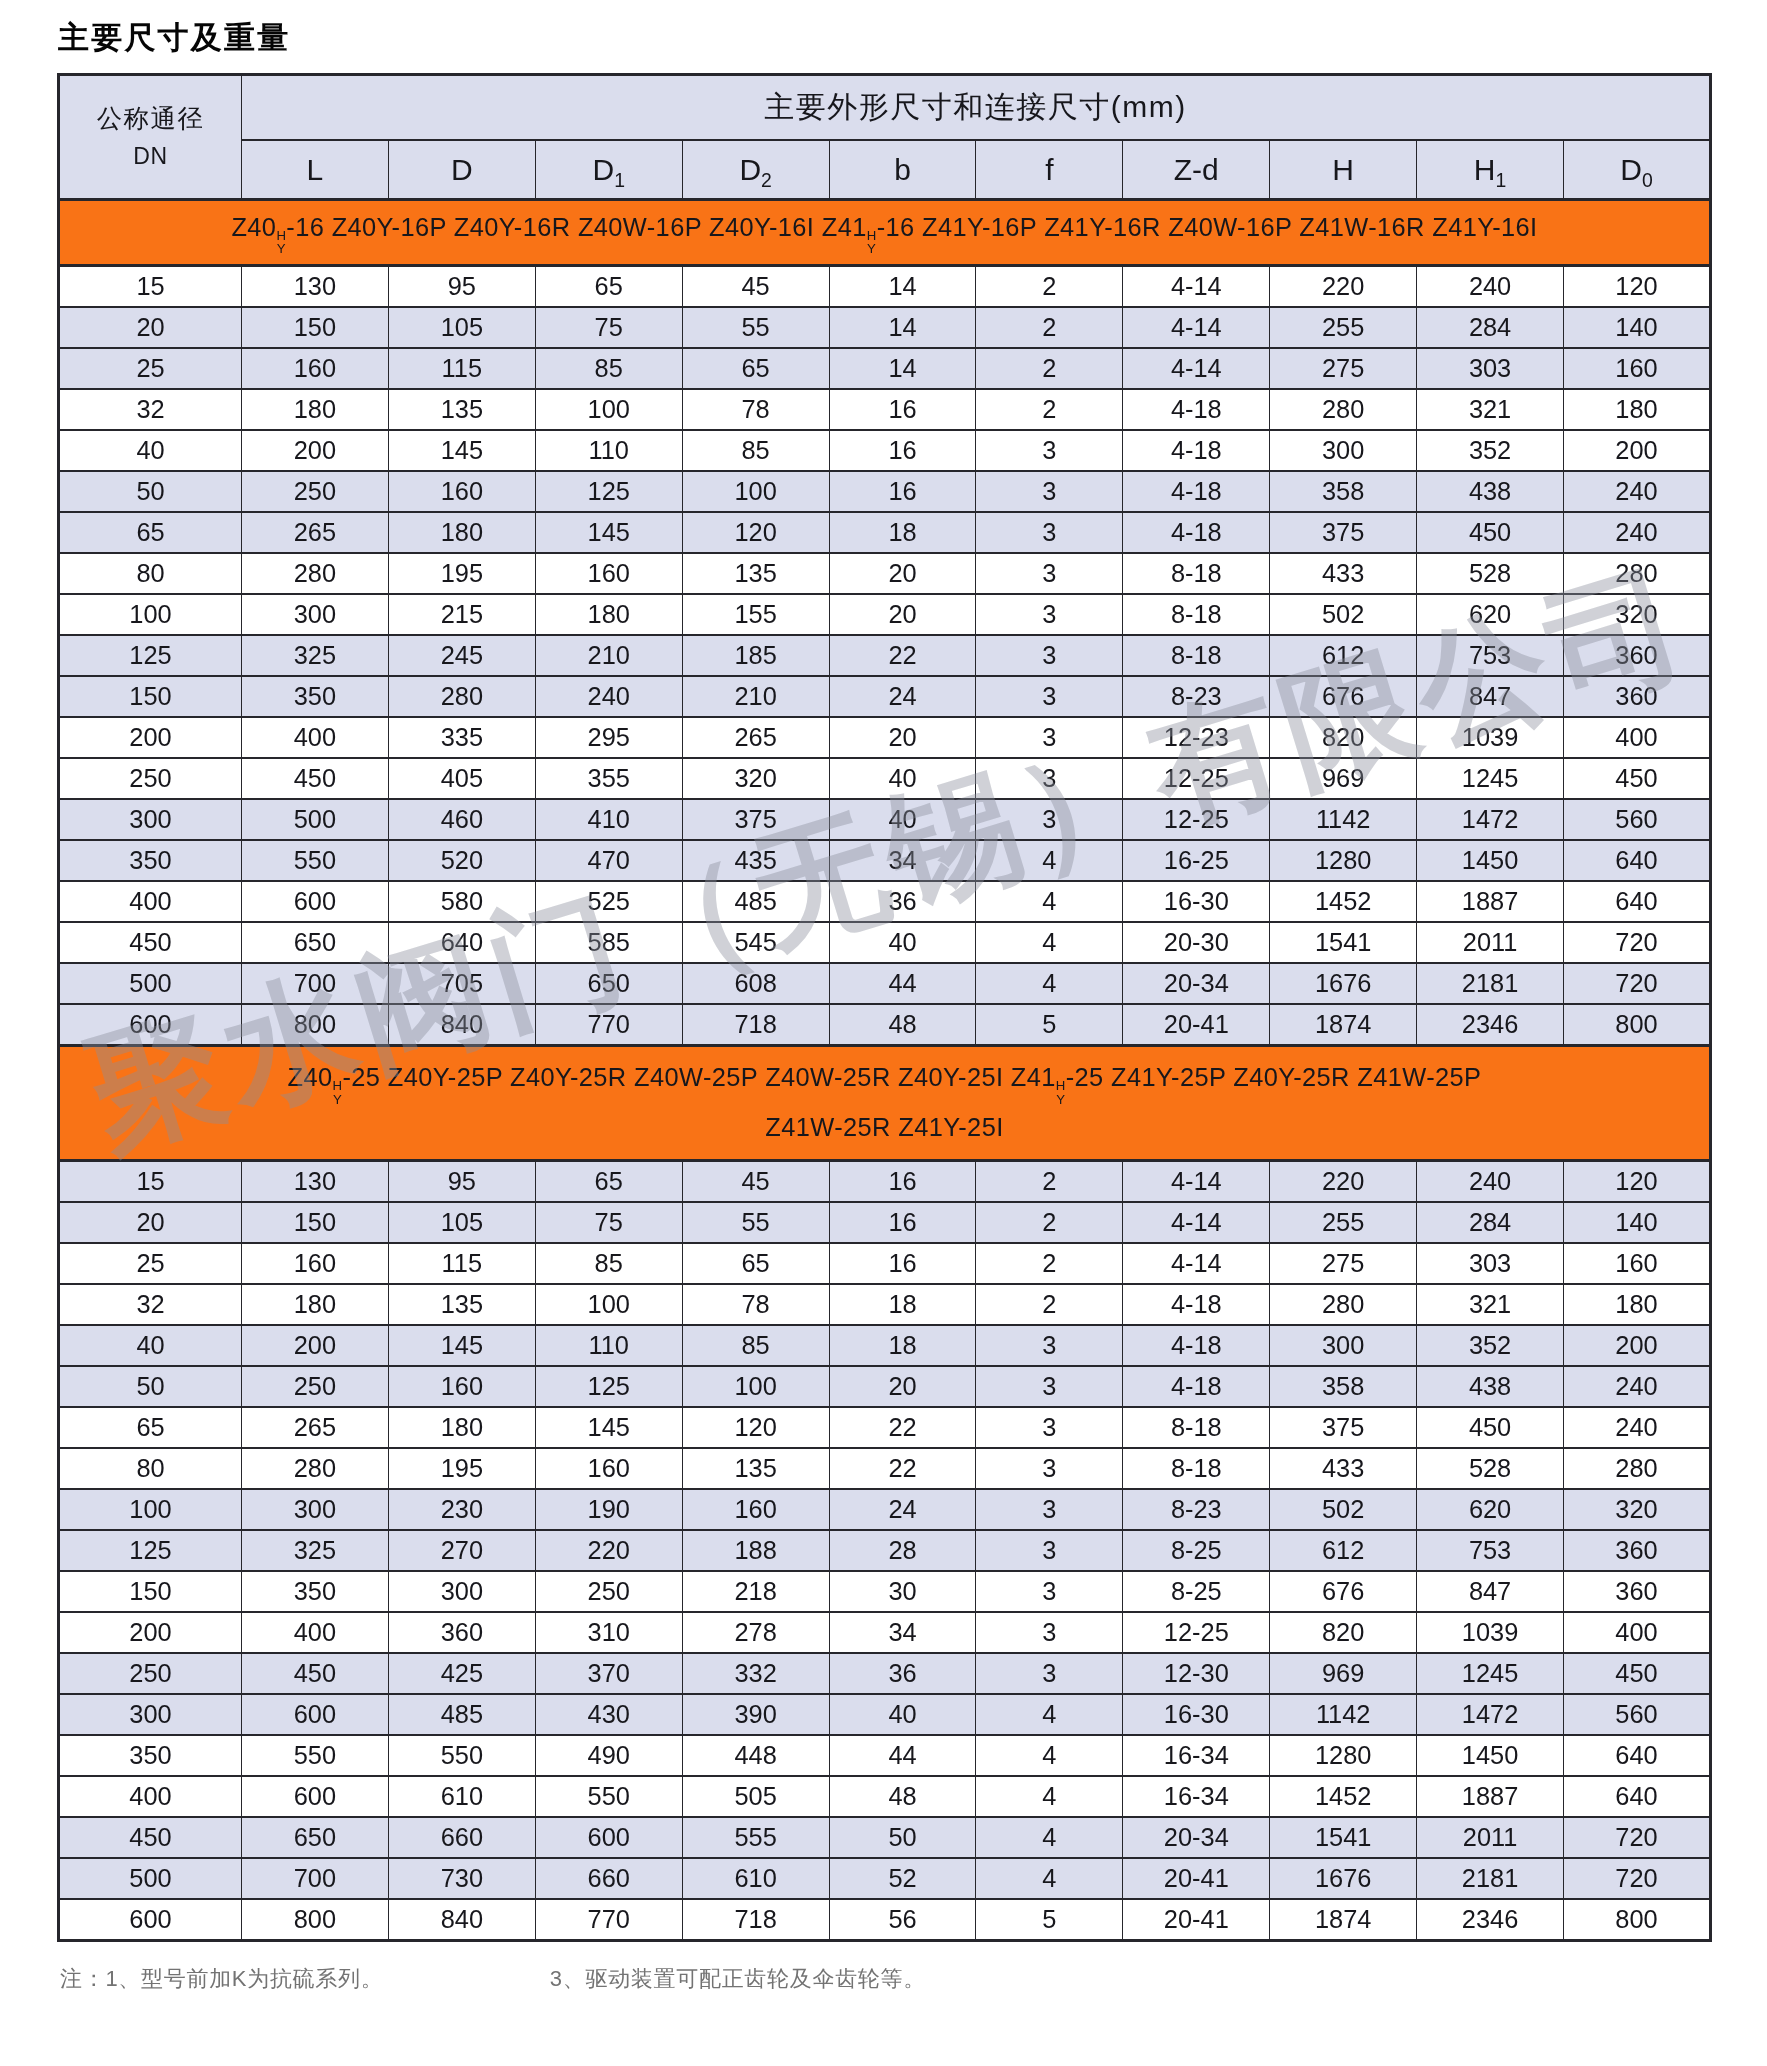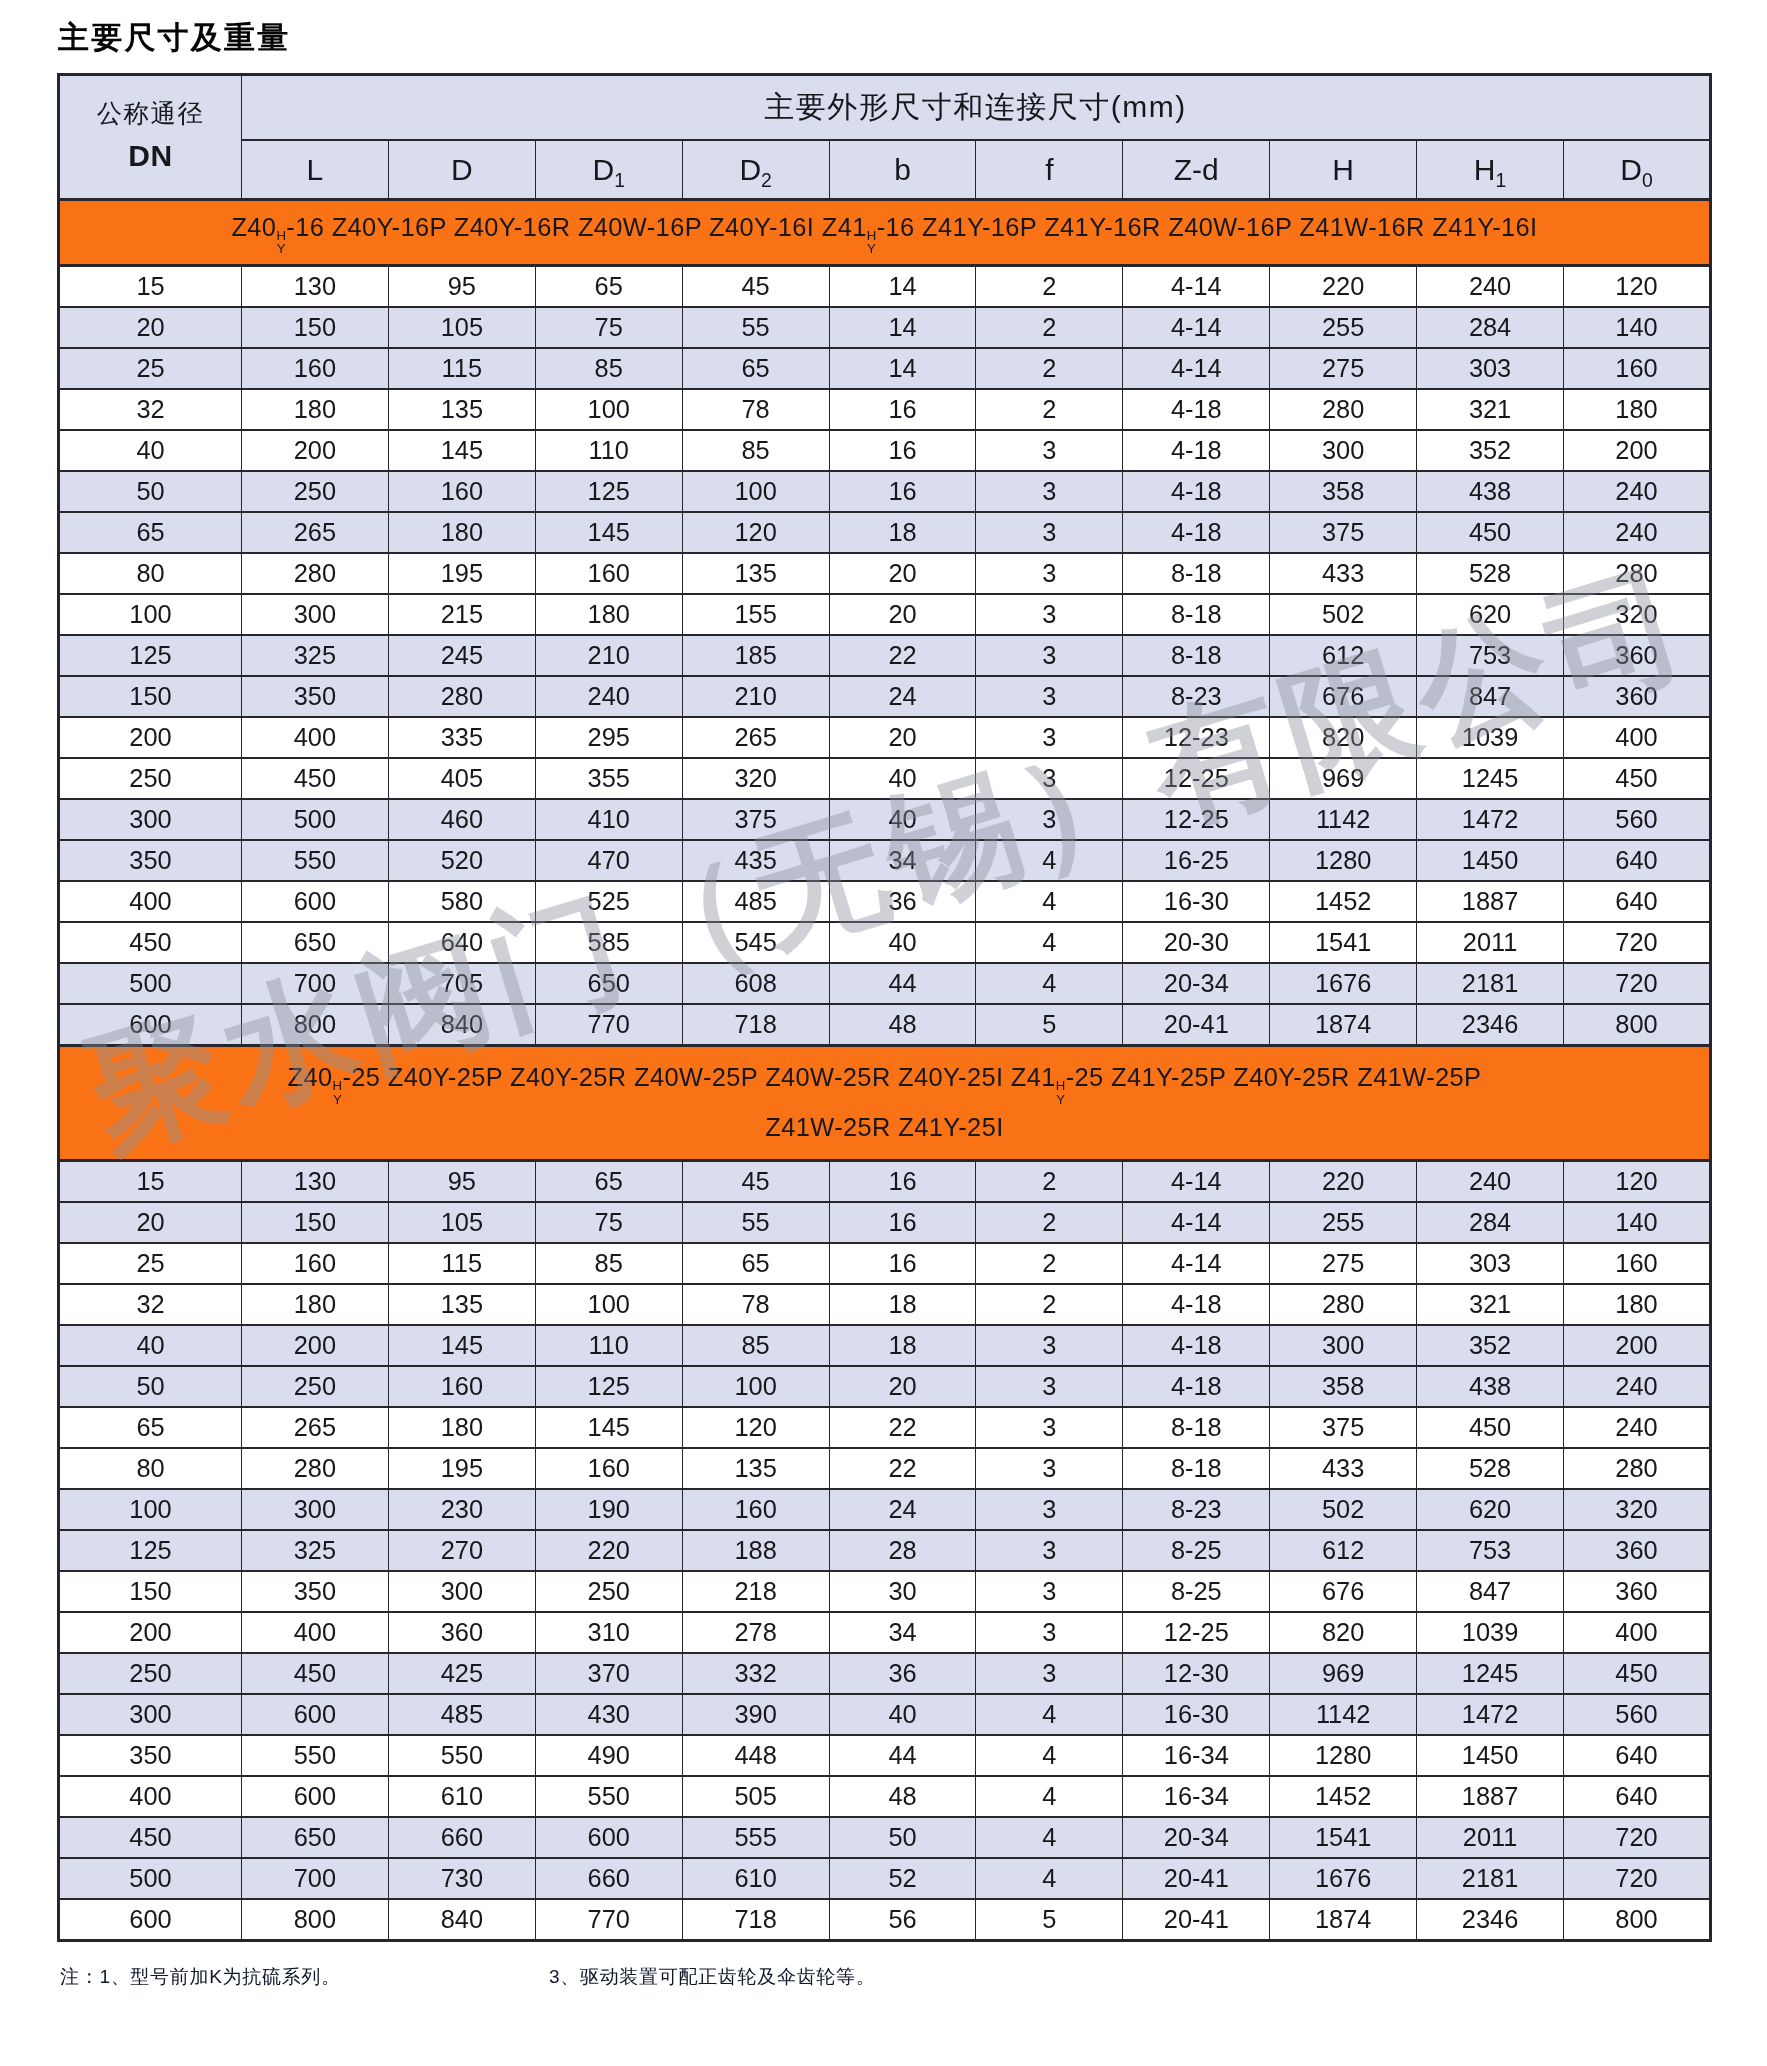--- a/index.html
+++ b/index.html
@@ -27,41 +27,41 @@
   col.c-dn{width:183px;}
   th,td{
     border:1.5px solid var(--border);
     border-top-width:2.2px;border-bottom-width:2.2px;
     text-align:center;vertical-align:middle;
     padding:0;overflow:hidden;
   }
   .hrow1 th{background:var(--header-bg);text-align:center;}
   .span-th{height:63px;font-size:30px;font-weight:normal;letter-spacing:1.5px;}
   .dn-th{font-size:25.4px;font-weight:normal;line-height:1.55;letter-spacing:1.5px;}
-  .dn-th .dn-code{font-size:30px;letter-spacing:0.7px;font-weight:bold;}
+  .dn-th .dn-code{font-size:23px;letter-spacing:0.7px;}
   .hrow2 th{
     height:57px;background:var(--header-bg);
     font-size:30px;font-weight:normal;
   }
   .hrow2 th sub{font-size:19.4px;line-height:0;}
   tr.model-row td{
     height:63px;background:#f97316;font-size:25.4px;letter-spacing:0.4px;
     border-top-width:3px;border-bottom-width:3px;
   }
   tr.model-row.two-line td{height:112px;}
   .model-line{line-height:1.55;}
   .hy{
     display:inline-flex;flex-direction:column;align-items:center;
     font-size:0.52em;line-height:1.02;vertical-align:-0.45em;
     transform:translateY(-0.15em);
   }
   tr.data-row td{height:39px;font-size:25.4px;background:#ffffff;}
   tr.data-row.shaded td{background:var(--shaded-row);}
   .notes{
-    position:absolute;left:60px;top:1964px;font-size:19px;color:#0f172a;
+    position:absolute;left:60px;top:1964px;font-size:22px;color:#737373;
     letter-spacing:0.7px;
   }
   .note-line1 .note-left{display:inline-block;width:483px;}
   .note-line2{margin-top:19.4px;padding-left:49px;}
   .watermark{
     position:absolute;left:890px;top:860px;
     transform:translate(-50%,-50%) rotate(-17deg);
     font-size:131px;font-weight:bold;letter-spacing:7.5px;
     white-space:nowrap;color:var(--watermark);opacity:0.40;
     z-index:5;pointer-events:none;

